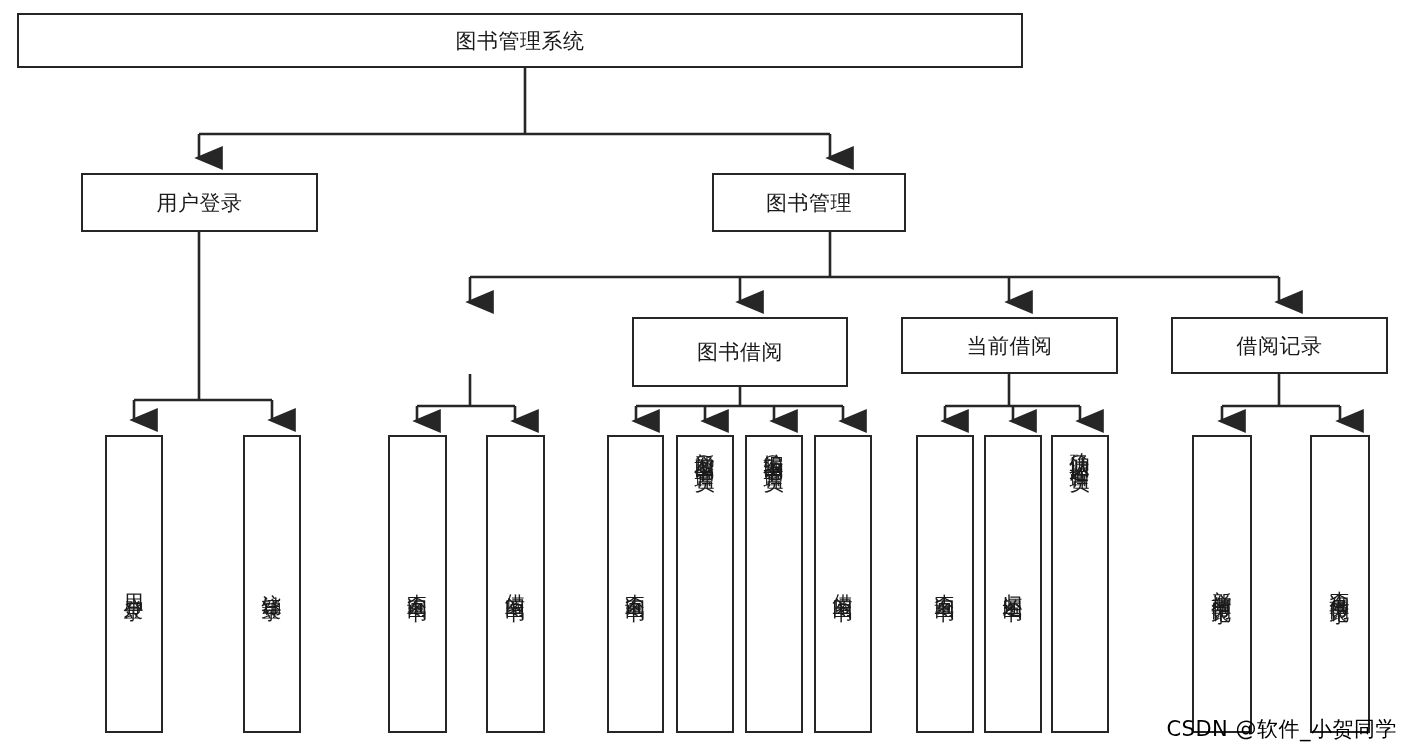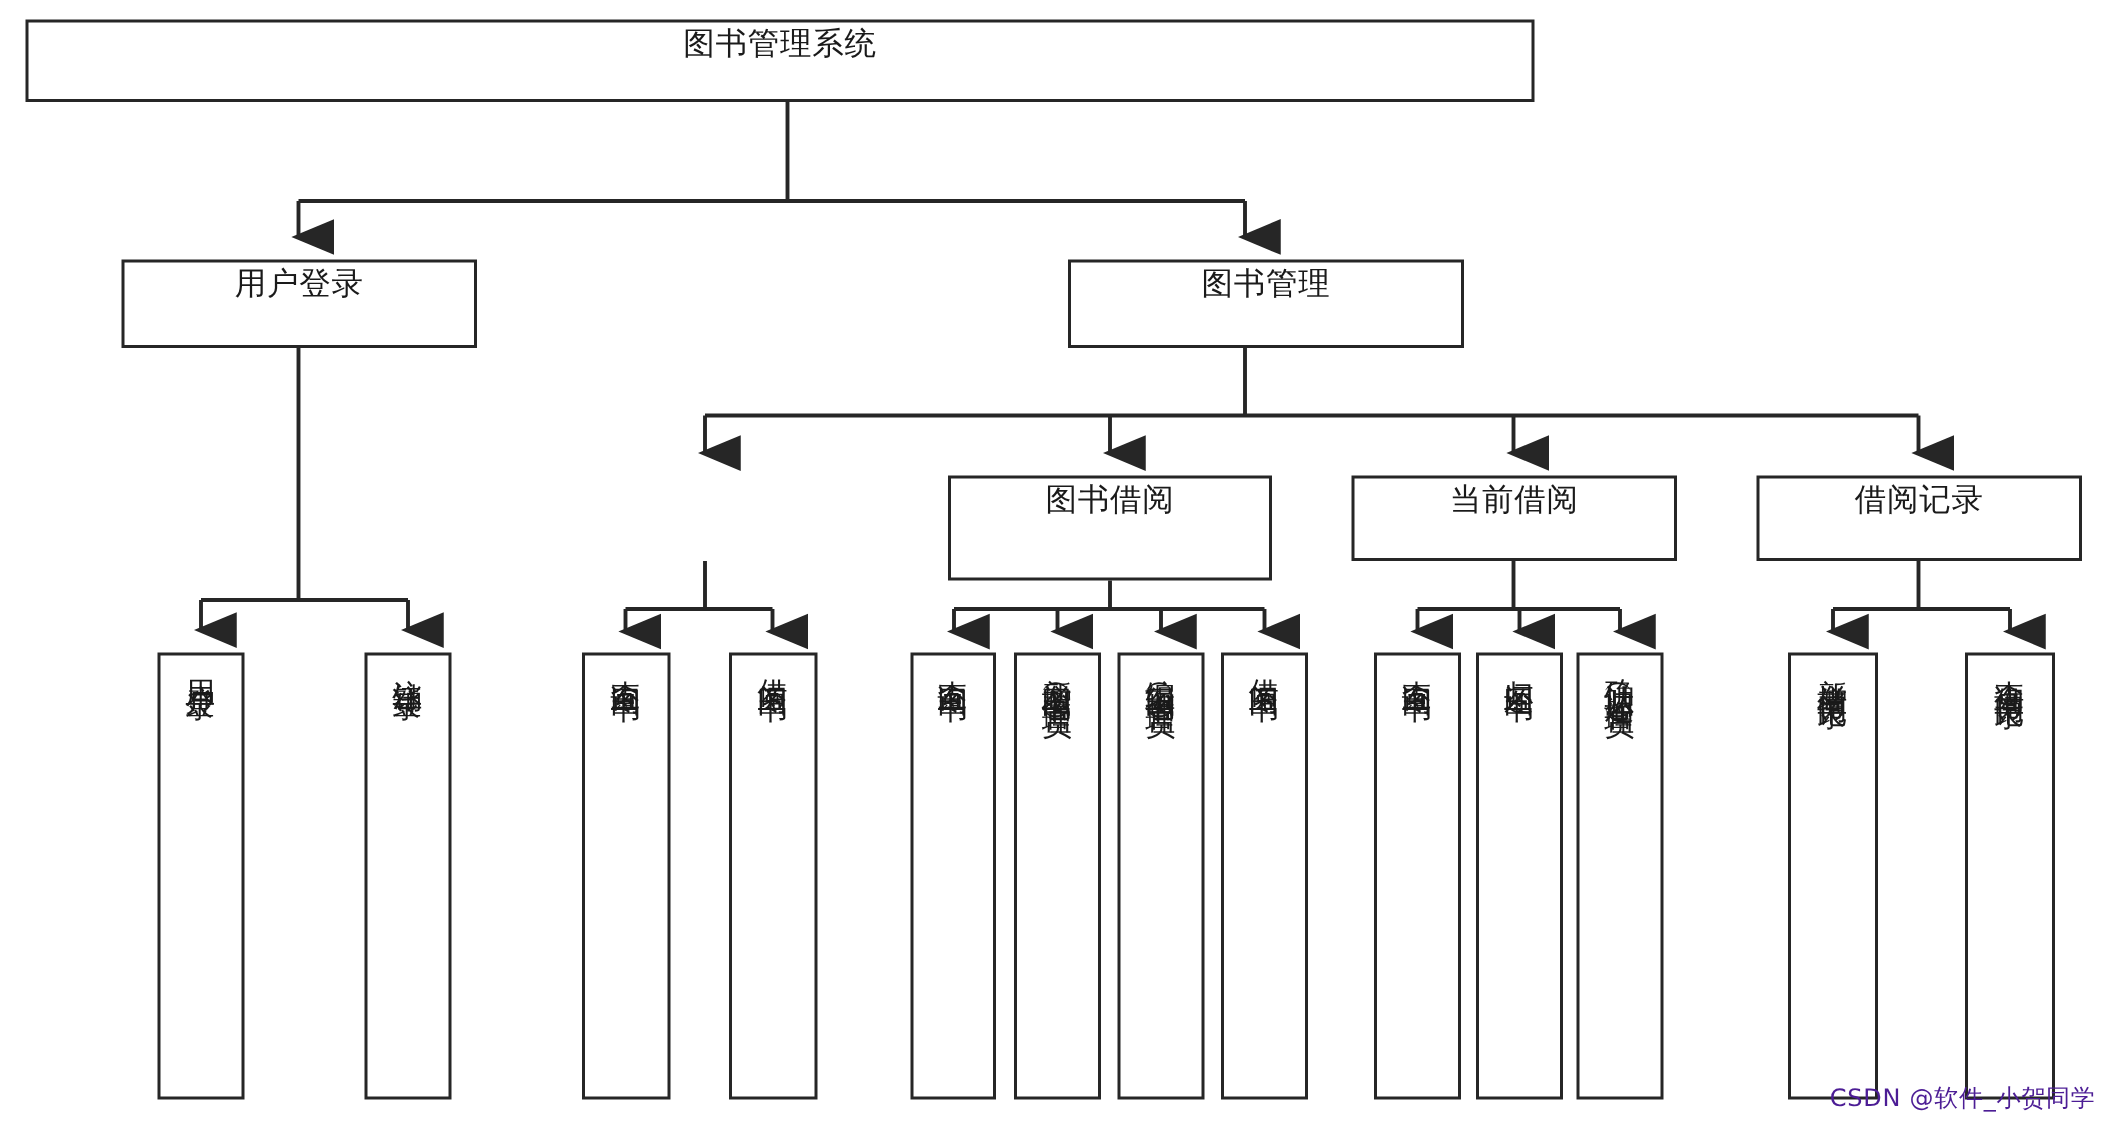--- a/index.html
+++ b/index.html
@@ -24,20 +24,21 @@
     width: 1405px;
     height: 747px;
     pointer-events: none;
   }
   .node {
     position: absolute;
     box-sizing: border-box;
     background: #ffffff;
     border: 2px solid #262626;
     display: flex;
+    align-items: center;
     justify-content: center;
     color: #1a1a1a;
   }
   .node.h {
     font-size: 21px;
     letter-spacing: 0.5px;
   }
   .node.v {
     font-size: 20px;
   }
@@ -48,22 +49,22 @@
     line-height: 1;
     white-space: nowrap;
   }
   .label {
     white-space: nowrap;
   }
   #watermark {
     position: absolute;
     right: 8px;
     bottom: 4px;
-    font-size: 16px;
-    color: #4c1d95;
+    font-size: 21px;
+    color: #000000;
     white-space: nowrap;
     letter-spacing: 0.5px;
   }
 </style>
 </head>
 <body>
 
 <div id="canvas">
 
   <svg class="wires" viewBox="0 0 1405 747" xmlns="http://www.w3.org/2000/svg">
@@ -116,21 +117,21 @@
     </g>
   </svg>
 
   <div class="node h" style="left:17px; top:13px; width:1006px; height:55px;">
     <span class="label">图书管理系统</span>
   </div>
 
   <div class="node h" style="left:81px; top:173px; width:237px; height:59px;">
     <span class="label">用户登录</span>
   </div>
-  <div class="node h" style="left:712px; top:173px; width:264px; height:59px;">
+  <div class="node h" style="left:712px; top:173px; width:194px; height:59px;">
     <span class="label">图书管理</span>
   </div>
 
   <div class="node h" style="left:632px; top:317px; width:216px; height:70px;">
     <span class="label">图书借阅</span>
   </div>
   <div class="node h" style="left:901px; top:317px; width:217px; height:57px;">
     <span class="label">当前借阅</span>
   </div>
   <div class="node h" style="left:1171px; top:317px; width:217px; height:57px;">

